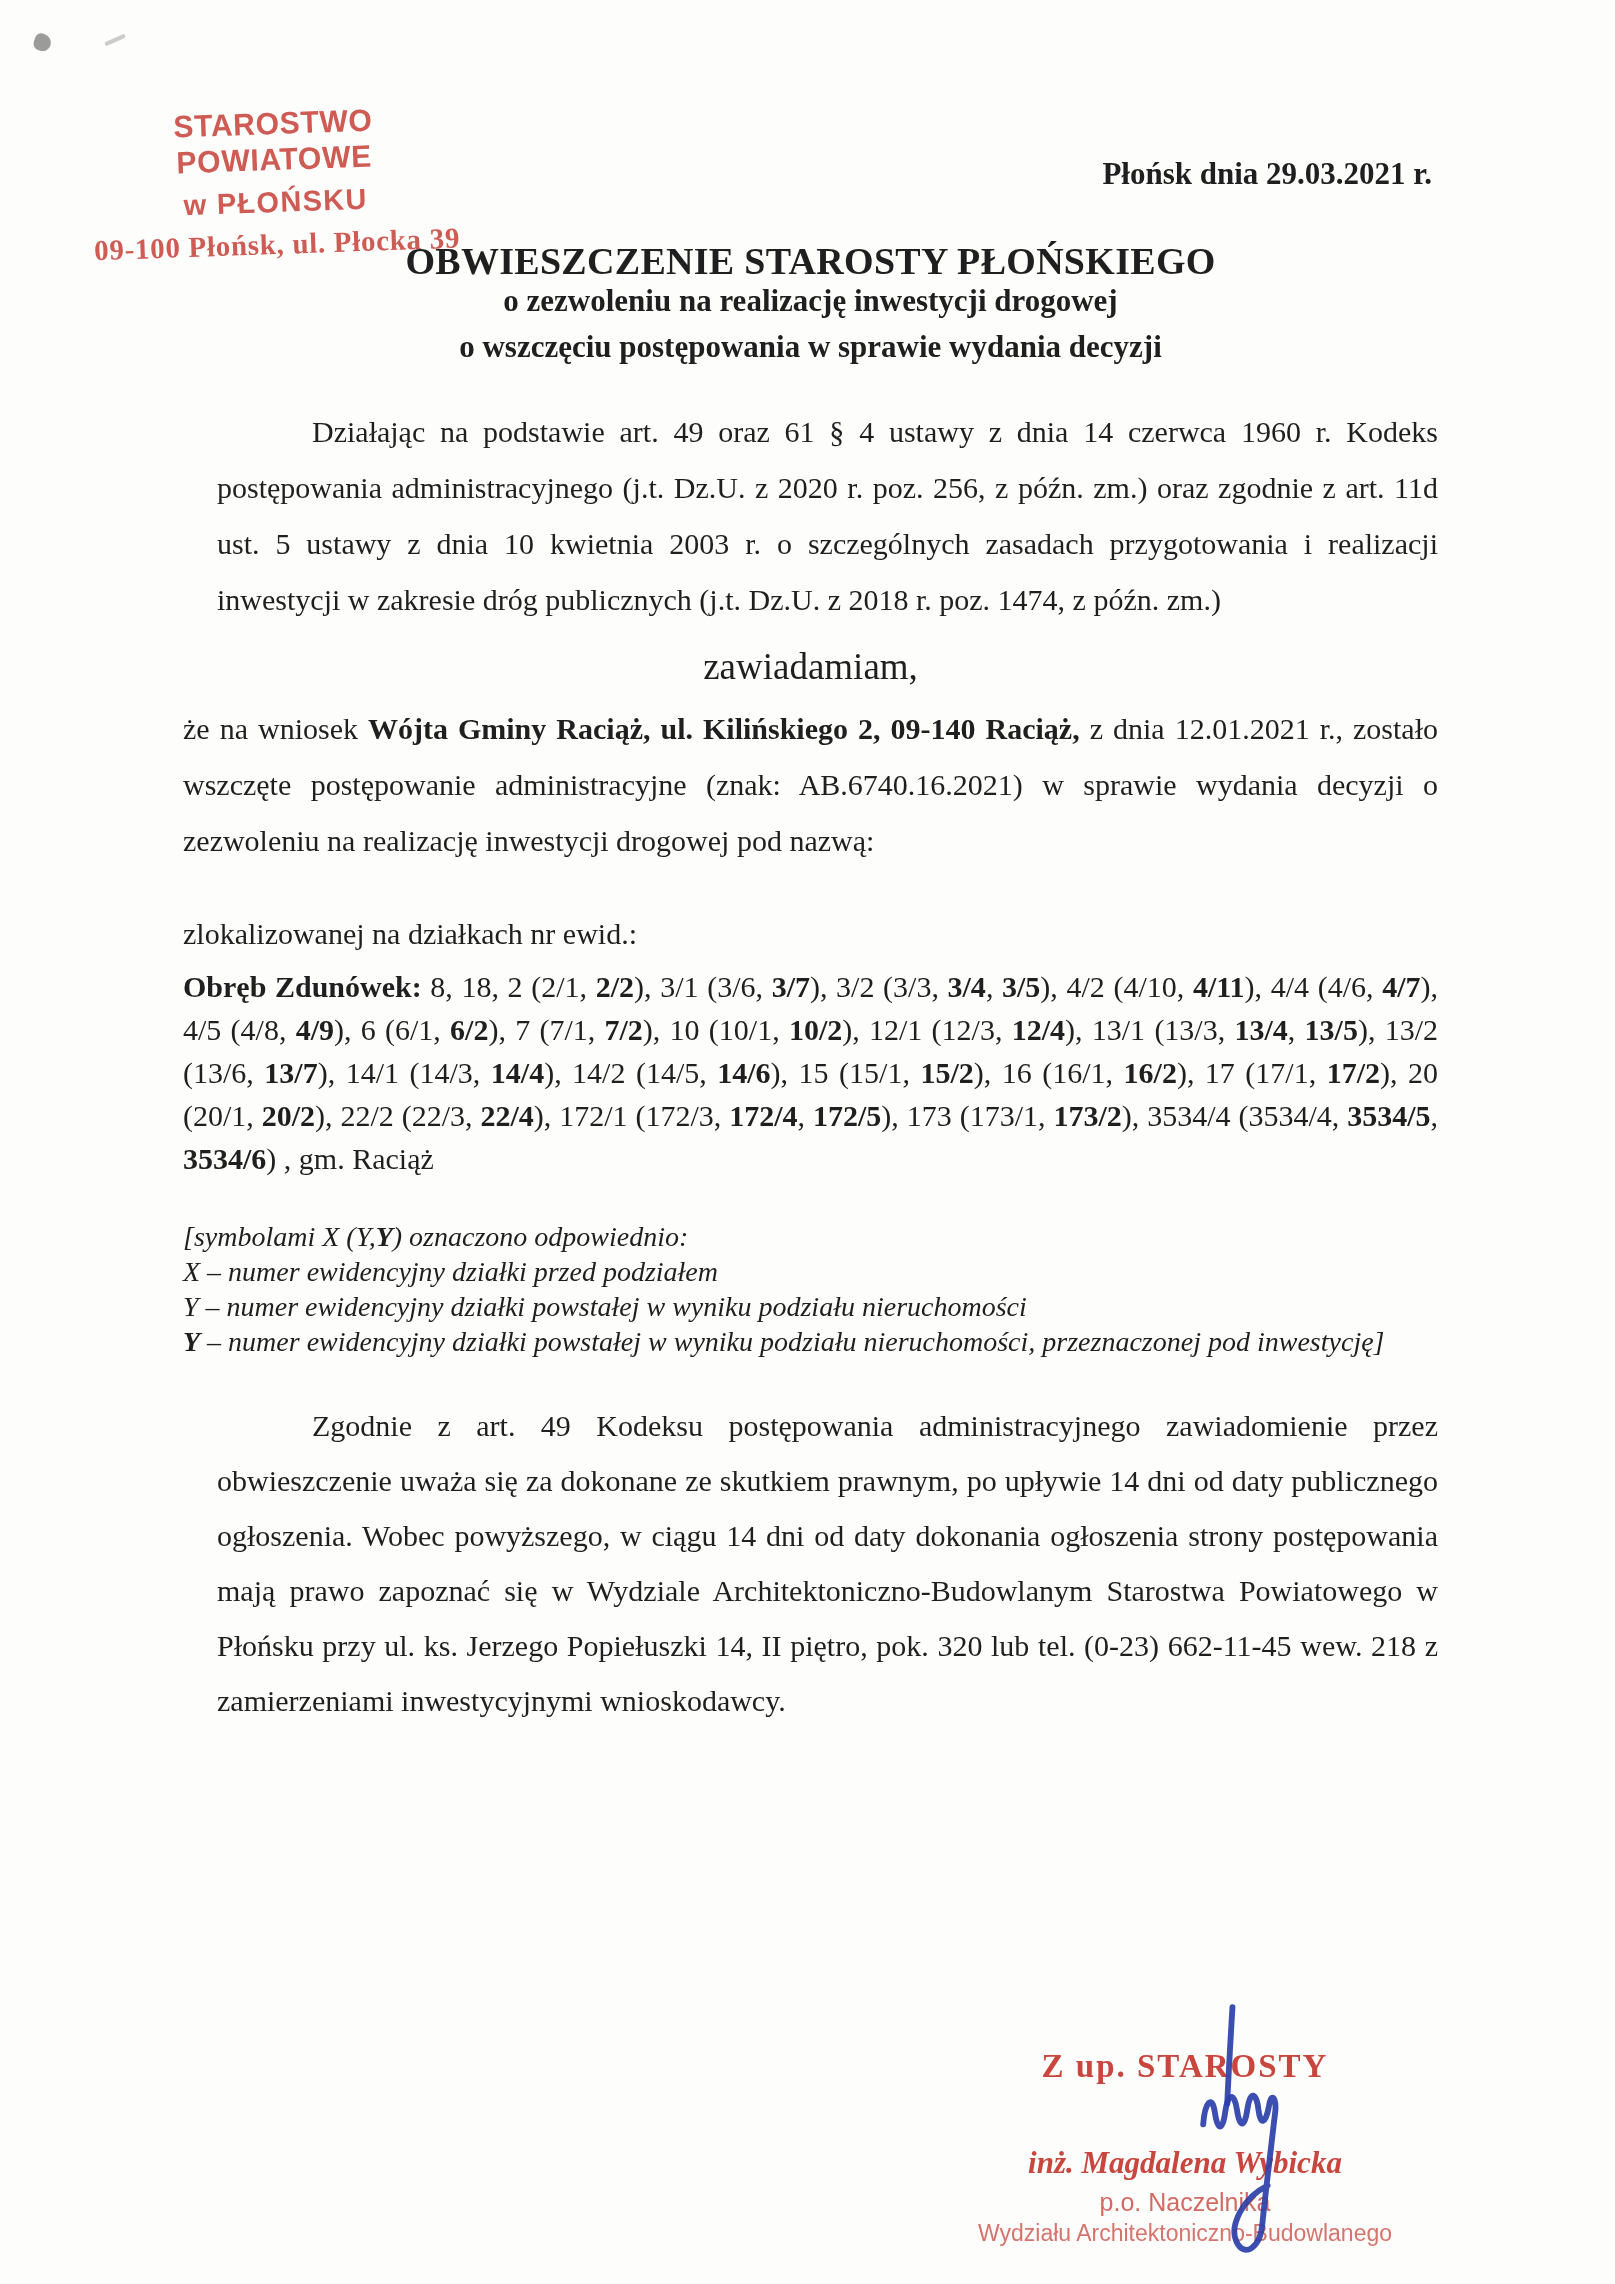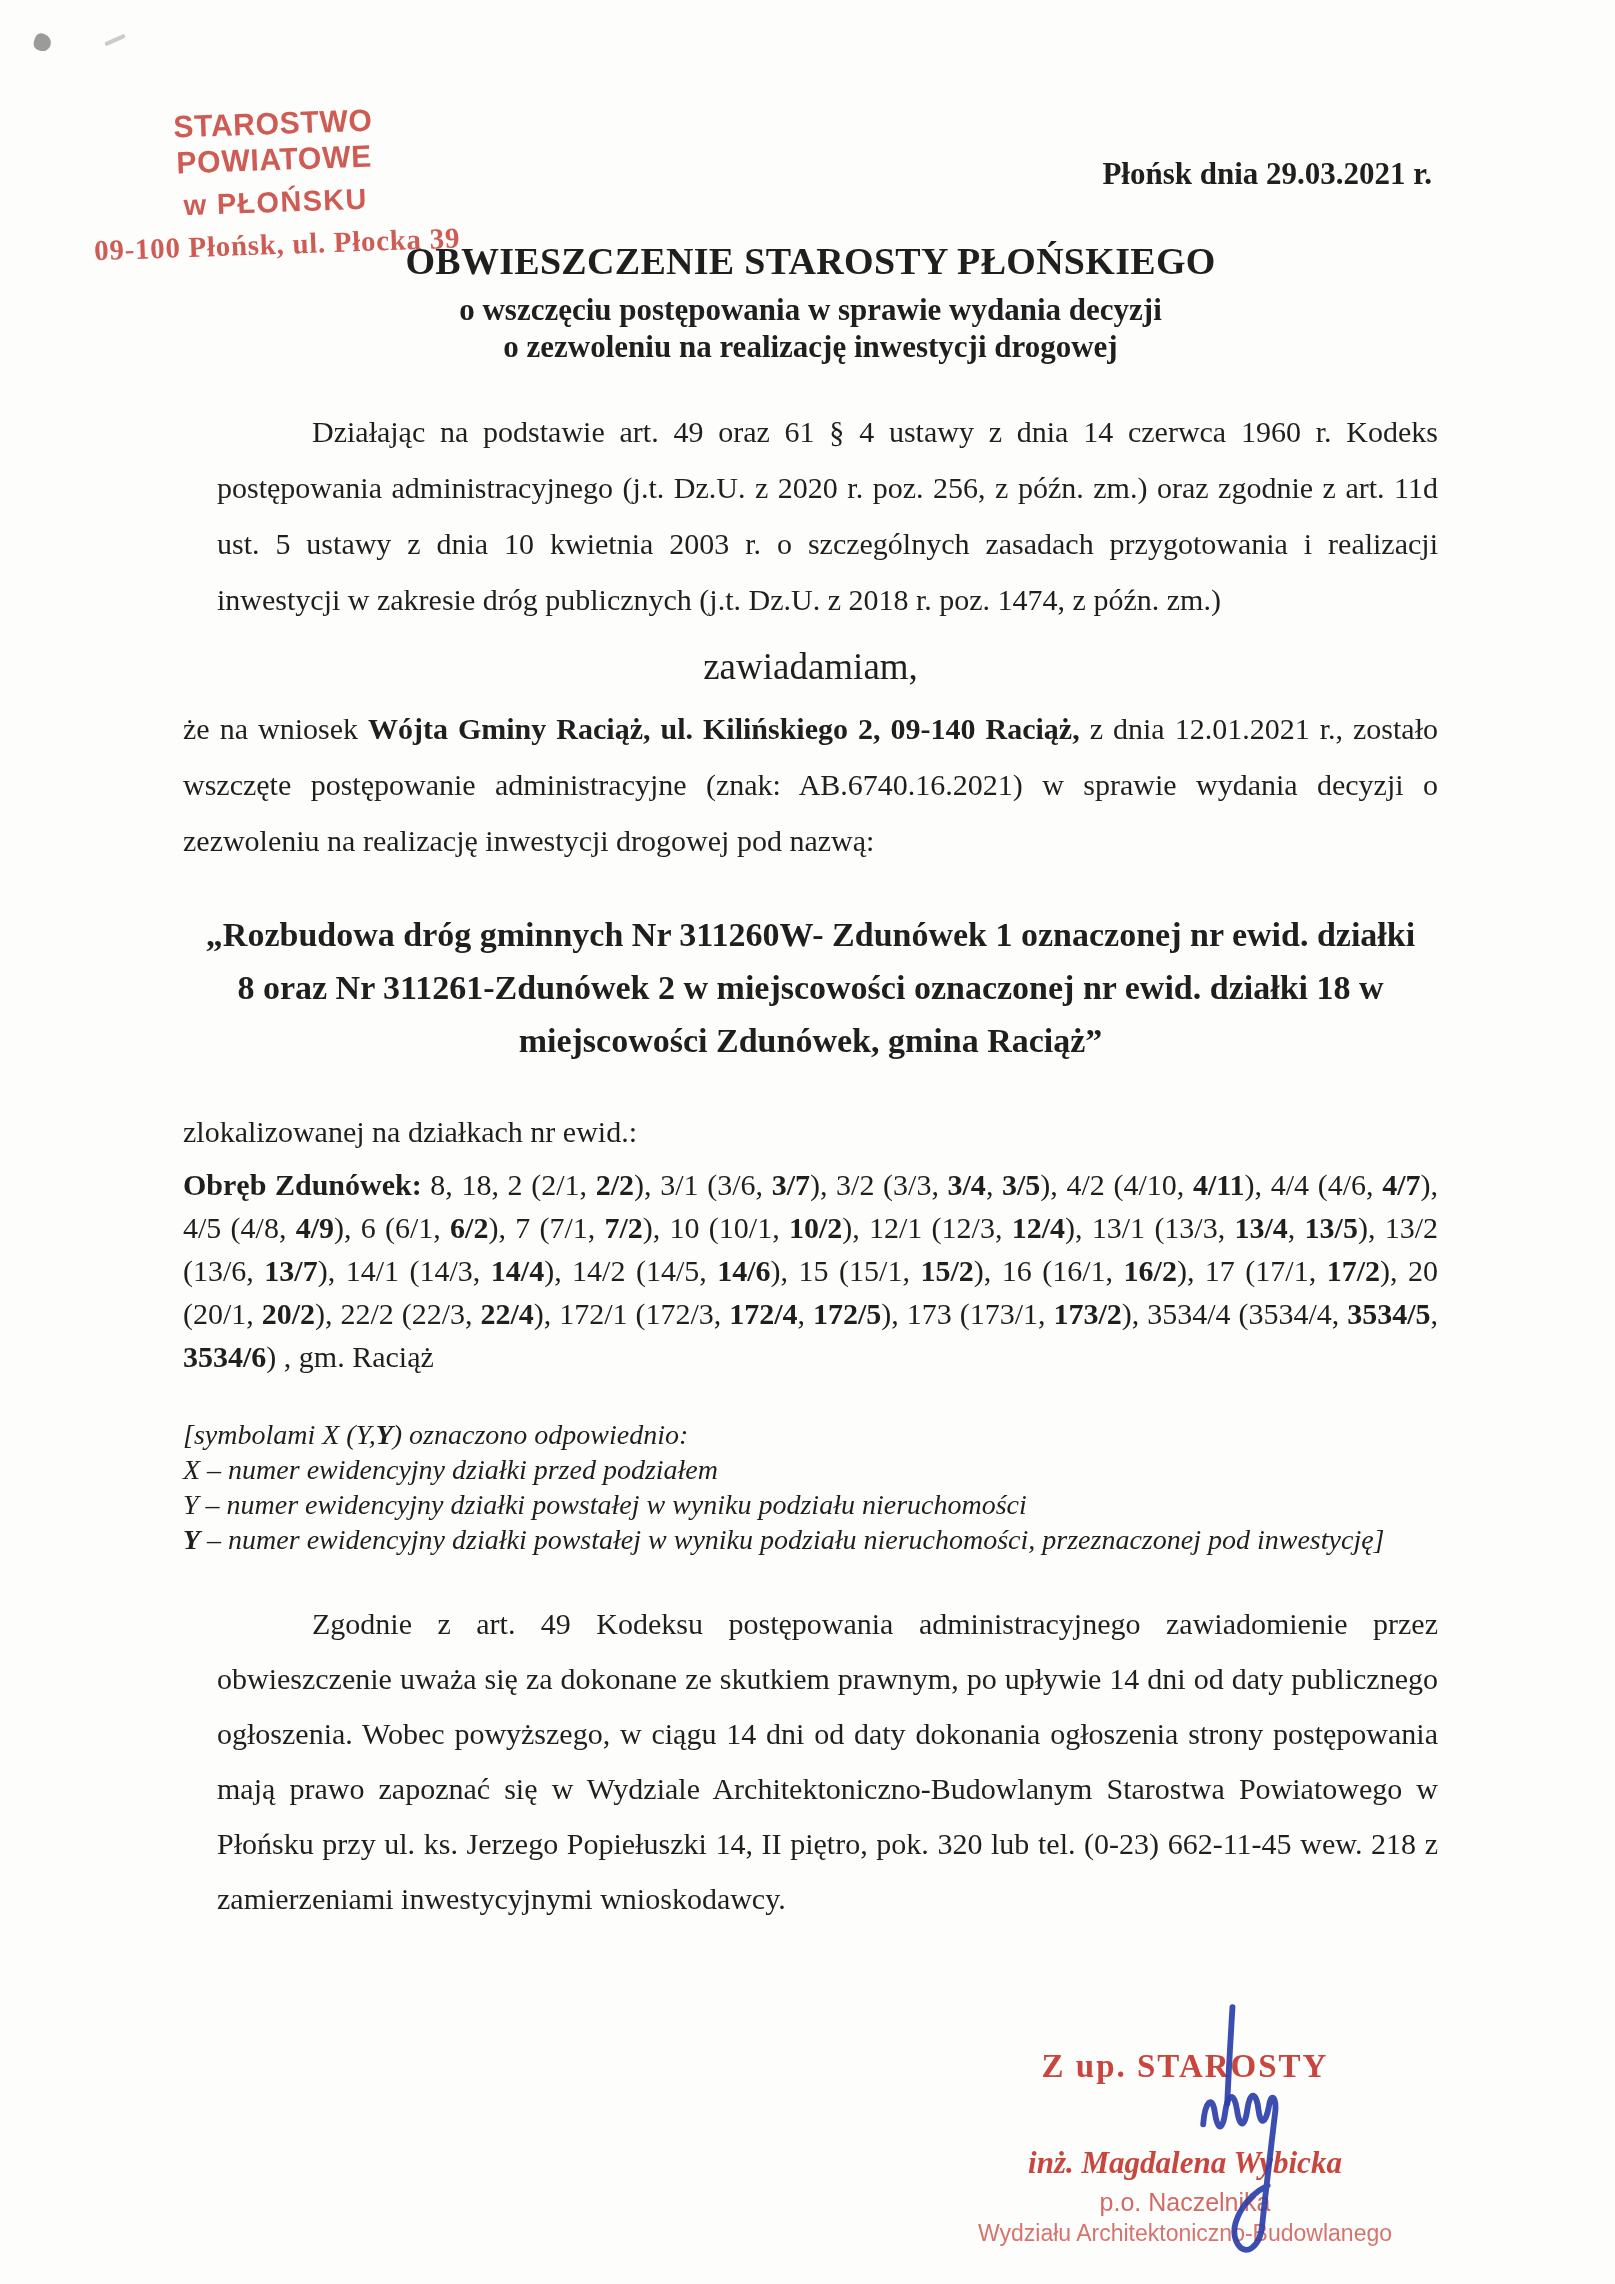--- a/index.html
+++ b/index.html
@@ -95,30 +95,29 @@
   <div class="stamp">
     <div class="stamp-l1">STAROSTWO POWIATOWE</div>
     <div class="stamp-l2">w PŁOŃSKU</div>
     <div class="stamp-l3">09-100 Płońsk, ul. Płocka 39</div>
   </div>
 
   <div class="date-line">Płońsk dnia 29.03.2021 r.</div>
 
   <div class="content">
     <div class="title">OBWIESZCZENIE STAROSTY PŁOŃSKIEGO</div>
+    <div class="subtitle">o zezwoleniu na realizację inwestycji drogowej</div>
     <div class="subtitle first">o wszczęciu postępowania w sprawie wydania decyzji</div>
-    <div class="subtitle">o zezwoleniu na realizację inwestycji drogowej</div>
 
     <p class="para indent p1">Działając na podstawie art. 49 oraz 61 § 4 ustawy z dnia 14 czerwca 1960 r. Kodeks postępowania administracyjnego (j.t. Dz.U. z 2020 r. poz. 256, z późn. zm.) oraz zgodnie z art. 11d ust. 5 ustawy z dnia 10 kwietnia 2003 r. o szczególnych zasadach przygotowania i realizacji inwestycji w zakresie dróg publicznych (j.t. Dz.U. z 2018 r. poz. 1474, z późn. zm.)</p>
 
     <div class="zawiadamiam">zawiadamiam,</div>
 
     <p class="para p2"><span>że na wniosek </span><span class="b">Wójta Gminy Raciąż, ul. Kilińskiego 2, 09-140 Raciąż,</span><span> z dnia 12.01.2021 r., zostało wszczęte postępowanie administracyjne (znak: AB.6740.16.2021) w sprawie wydania decyzji o zezwoleniu na realizację inwestycji drogowej pod nazwą:</span></p>
 
-    <div class="project">„Rozbudowa dróg gminnych Nr 311260W- Zdunówek 1 oznaczonej nr ewid. działki 8 oraz Nr 311261-Zdunówek 2 w miejscowości oznaczonej nr ewid. działki 18 w miejscowości Zdunówek, gmina Raciąż”</div>
 
     <div class="location">zlokalizowanej na działkach nr ewid.:</div>
 
     <p class="parcels firstlist"><span class="b">Obręb Zdunówek:</span><span> 8, 18, 2 (2/1, </span><span class="b">2/2</span><span>), 3/1 (3/6, </span><span class="b">3/7</span><span>), 3/2 (3/3, </span><span class="b">3/4</span><span>, </span><span class="b">3/5</span><span>), 4/2 (4/10, </span><span class="b">4/11</span><span>), 4/4 (4/6, </span><span class="b">4/7</span><span>), 4/5 (4/8, </span><span class="b">4/9</span><span>), 6 (6/1, </span><span class="b">6/2</span><span>), 7 (7/1, </span><span class="b">7/2</span><span>), 10 (10/1, </span><span class="b">10/2</span><span>), 12/1 (12/3, </span><span class="b">12/4</span><span>), 13/1 (13/3, </span><span class="b">13/4</span><span>, </span><span class="b">13/5</span><span>), 13/2 (13/6, </span><span class="b">13/7</span><span>), 14/1 (14/3, </span><span class="b">14/4</span><span>), 14/2 (14/5, </span><span class="b">14/6</span><span>), 15 (15/1, </span><span class="b">15/2</span><span>), 16 (16/1, </span><span class="b">16/2</span><span>), 17 (17/1, </span><span class="b">17/2</span><span>), 20 (20/1, </span><span class="b">20/2</span><span>), 22/2 (22/3, </span><span class="b">22/4</span><span>), 172/1 (172/3, </span><span class="b">172/4</span><span>, </span><span class="b">172/5</span><span>), 173 (173/1, </span><span class="b">173/2</span><span>), 3534/4 (3534/4, </span><span class="b">3534/5</span><span>, </span><span class="b">3534/6</span><span>) , gm. Raciąż</span></p>
 
     <div class="legend">
       <div class="legend-line"><span>[symbolami X (Y,</span><span class="b">Y</span><span>) oznaczono odpowiednio:</span></div>
       <div class="legend-line"><span>X – numer ewidencyjny działki przed podziałem</span></div>
       <div class="legend-line"><span>Y – numer ewidencyjny działki powstałej w wyniku podziału nieruchomości</span></div>
       <div class="legend-line"><span class="b">Y</span><span> – numer ewidencyjny działki powstałej w wyniku podziału nieruchomości, przeznaczonej pod inwestycję]</span></div>

